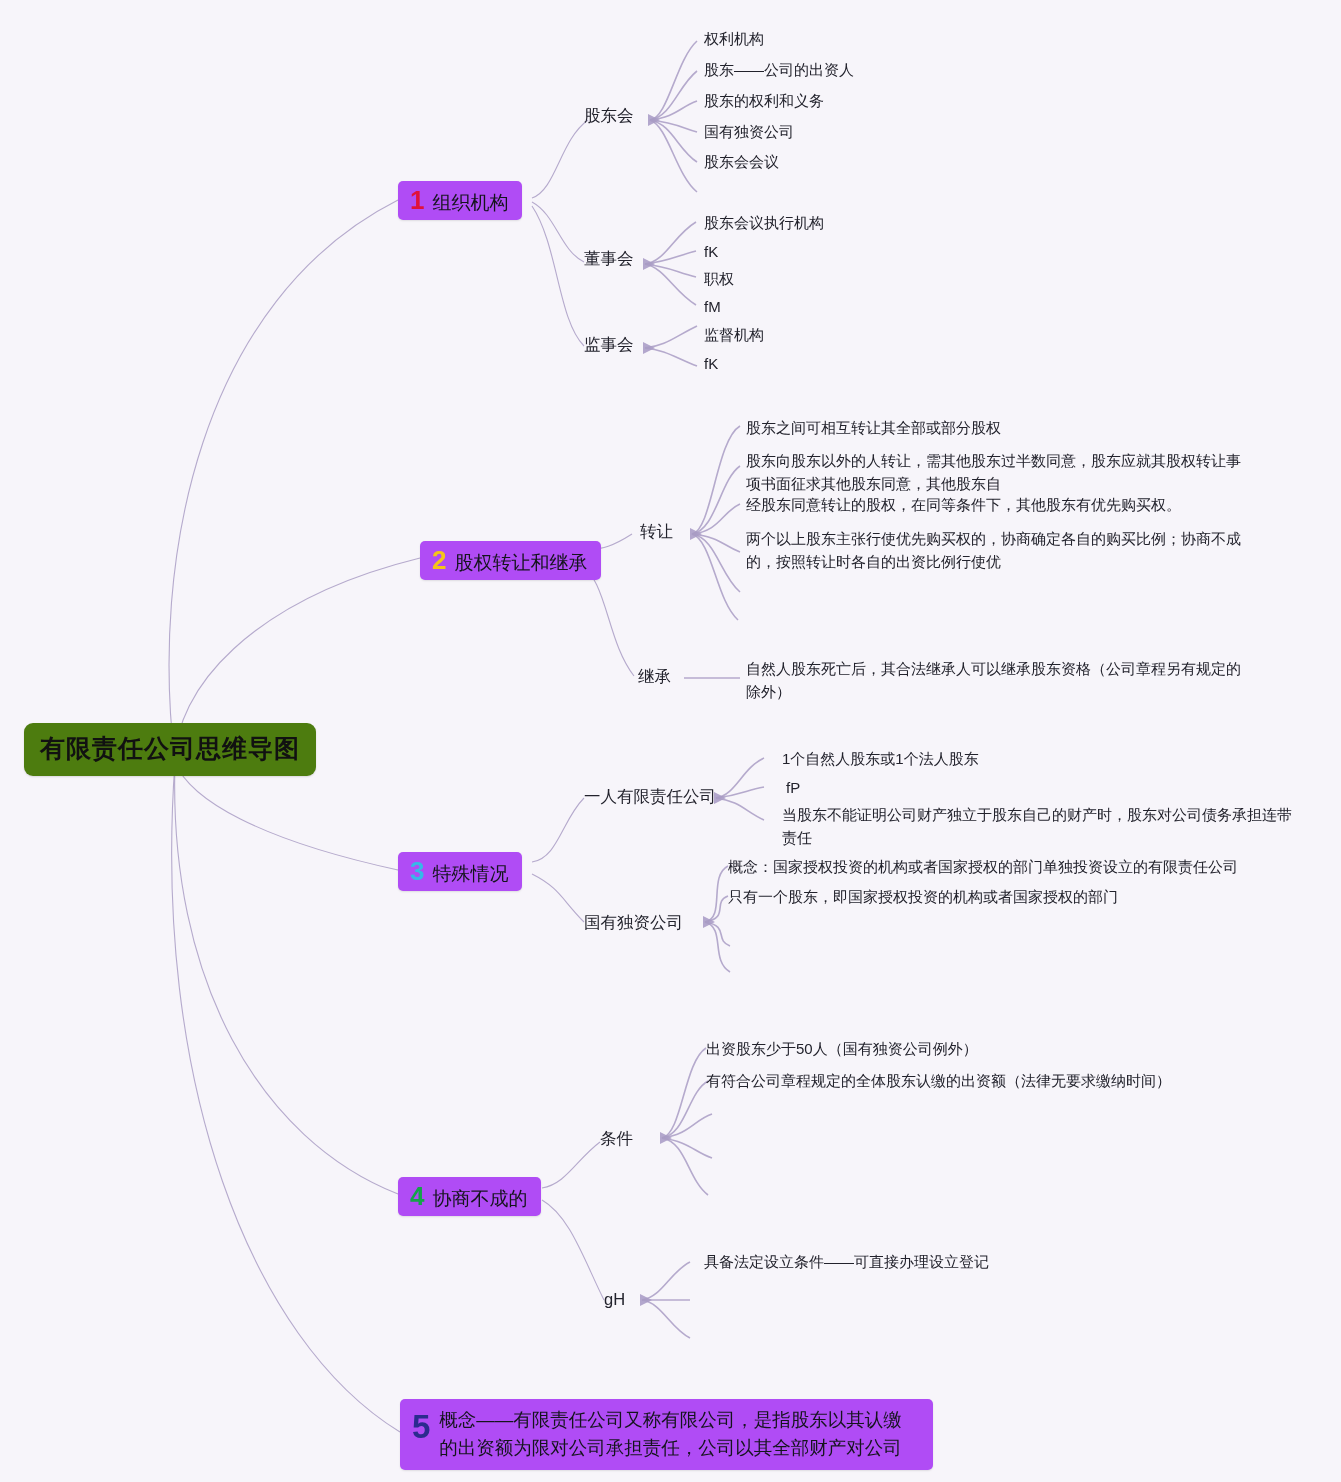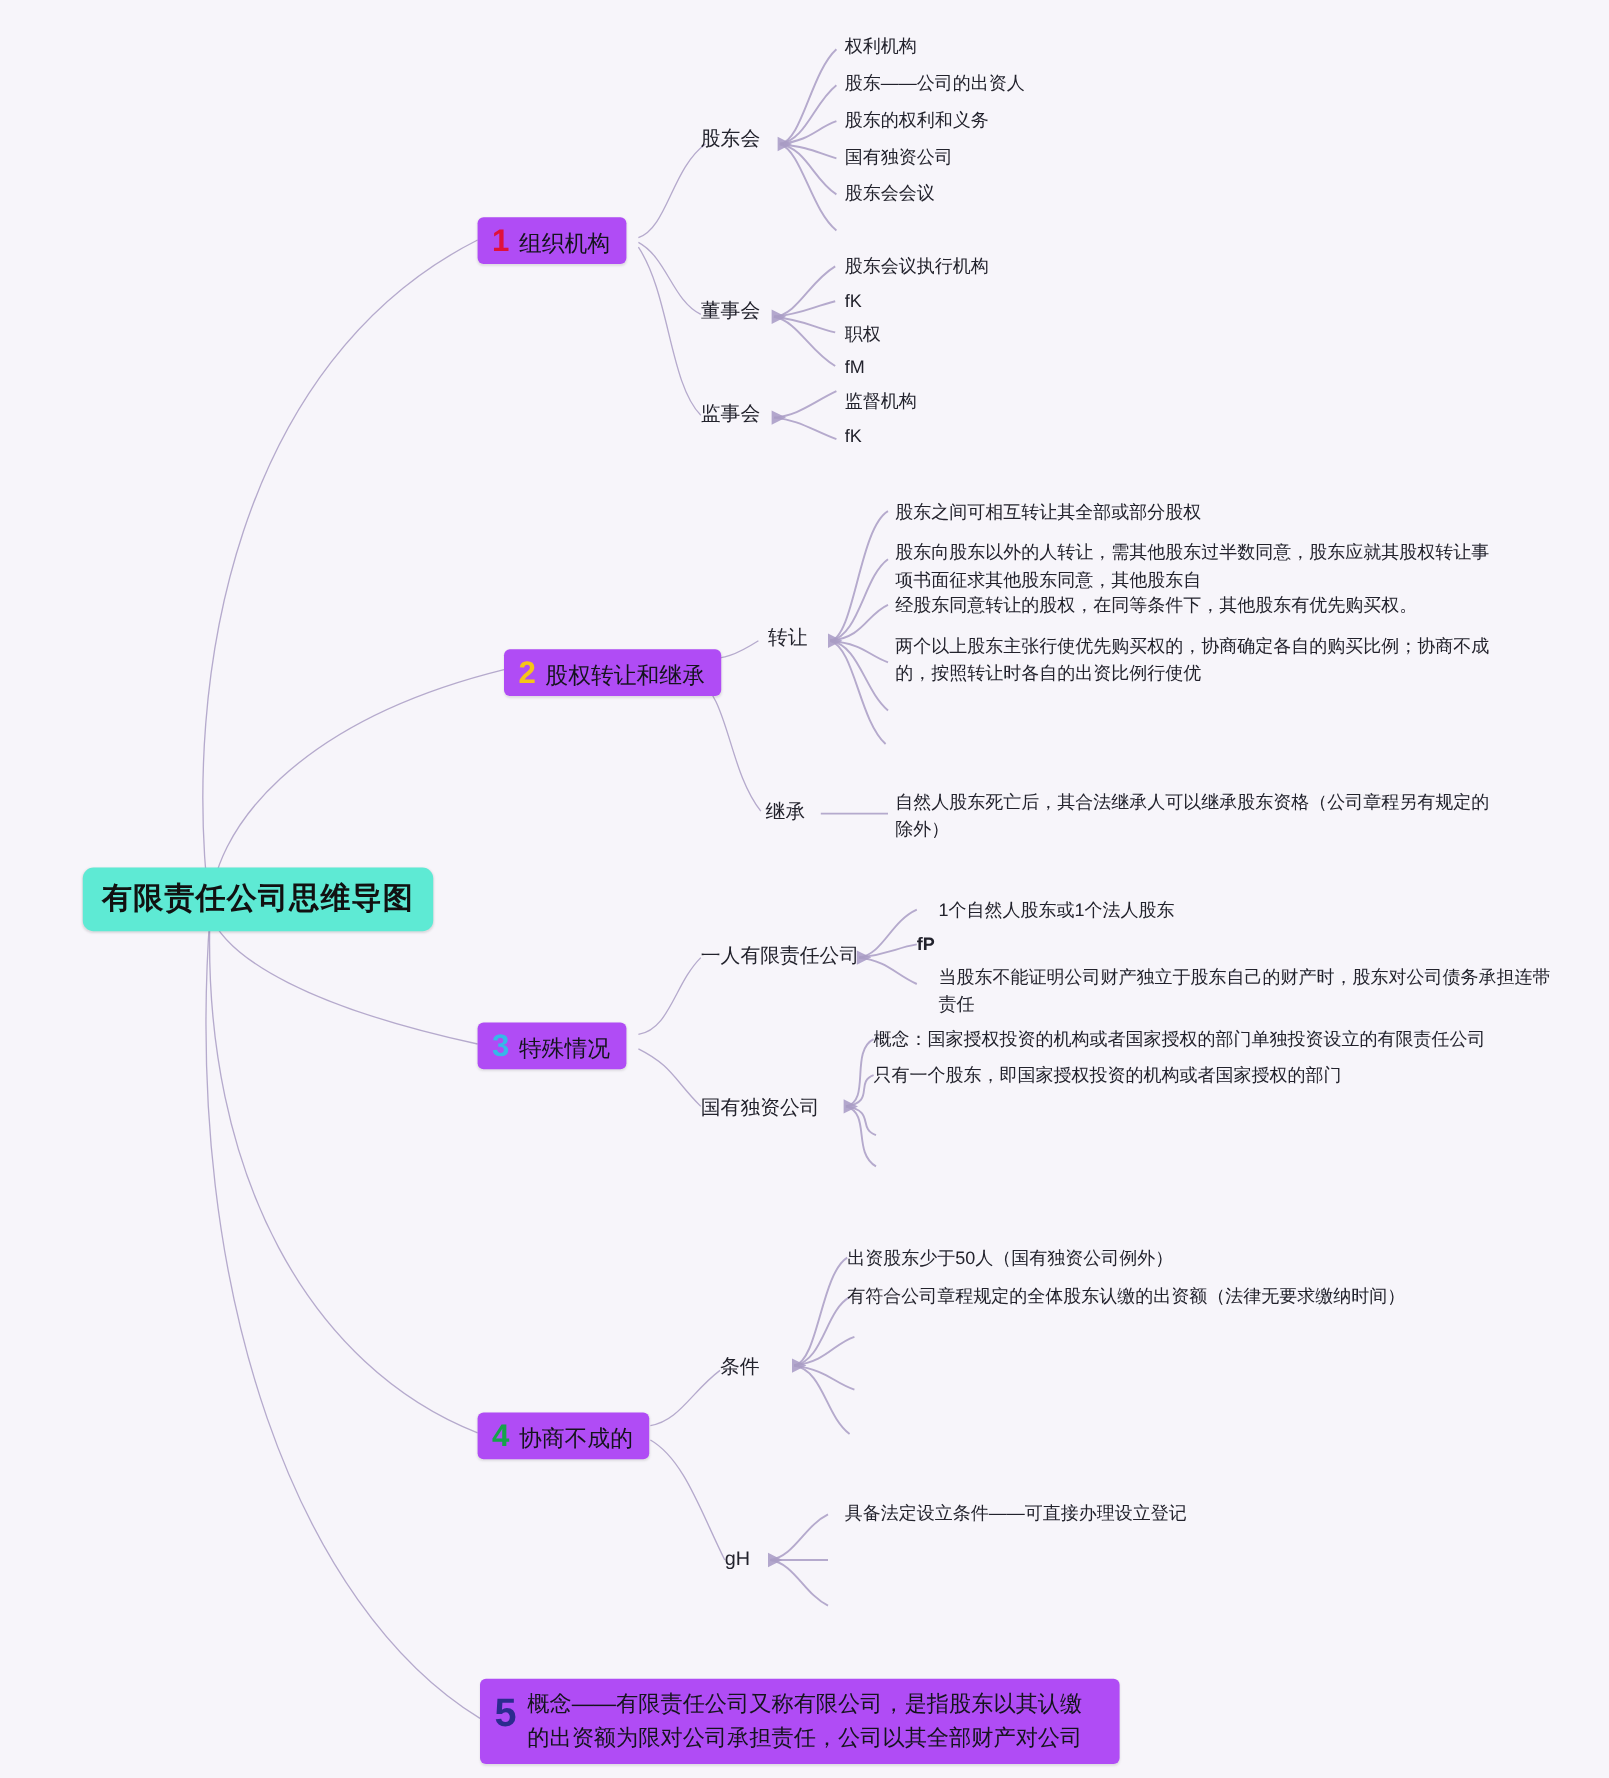--- a/index.html
+++ b/index.html
@@ -133,21 +133,21 @@
     <path class="stub" d="M662,1138 C690,1134 694,1120 712,1114" style="stroke: rgb(169, 156, 196);"></path>
     <path class="stub" d="M662,1138 C690,1142 694,1152 712,1158" style="stroke: rgb(169, 156, 196);"></path>
     <path class="stub" d="M662,1138 C686,1142 688,1180 708,1195" style="stroke: rgb(169, 156, 196);"></path>
 
     <polygon class="arrow" points="640,1294 652,1300 640,1306"></polygon>
     <path class="stub" d="M642,1300 C662,1297 670,1272 690,1262" style="stroke: rgb(169, 156, 196);"></path>
     <path class="stub" d="M642,1300 C668,1300 676,1300 690,1300" style="stroke: rgb(169, 156, 196);"></path>
     <path class="stub" d="M642,1300 C662,1303 670,1328 690,1338" style="stroke: rgb(169, 156, 196);"></path>
   </svg>
 
-  <div class="node root" style="left: 24px; top: 723px; background: #5eead4; margin-left: 45px;">
+  <div class="node root" style="left: 24px; top: 723px; background: #4d7c0f;">
     <span>有限责任公司思维导图</span>
   </div>
 
   <div class="node b1" style="left: 398px; top: 181px; background: rgb(176, 76, 245);">
     <span class="num" style="color: rgb(224, 17, 58);">1</span>
     <span class="lab">组织机构</span>
   </div>
 
   <div class="node b2" style="left:584px;top:105px;">
     <span>股东会</span>
@@ -192,21 +192,21 @@
 
   <div class="node b1" style="left: 398px; top: 852px; background: rgb(176, 76, 245);">
     <span class="num" style="color: rgb(54, 184, 232);">3</span>
     <span class="lab">特殊情况</span>
   </div>
 
   <div class="node b2" style="left:584px;top:786px;">
     <span>一人有限责任公司</span>
   </div>
   <div class="node b3 nowrap" style="left:782px;top:748px;"><span>1个自然人股东或1个法人股东</span></div>
-  <div class="node b3 nowrap" style="left:764px;top:777px;font-weight:bold;"><span>fP</span></div>
+  <div class="node b3 nowrap" style="left:786px;top:777px;"><span>fP</span></div>
   <div class="node b3 wrap" style="left:782px;top:804px;width:510px;"><span>当股东不能证明公司财产独立于股东自己的财产时，股东对公司债务承担连带责任</span></div>
 
   <div class="node b2" style="left:584px;top:912px;">
     <span>国有独资公司</span>
   </div>
   <div class="node b3 nowrap" style="left:728px;top:886px;"><span>只有一个股东，即国家授权投资的机构或者国家授权的部门</span></div>
   <div class="node b3 nowrap" style="left:728px;top:856px;"><span>概念：国家授权投资的机构或者国家授权的部门单独投资设立的有限责任公司</span></div>
 
   <div class="node b1" style="left: 398px; top: 1177px; background: rgb(176, 76, 245);">
     <span class="num" style="color: rgb(21, 163, 74);">4</span>

